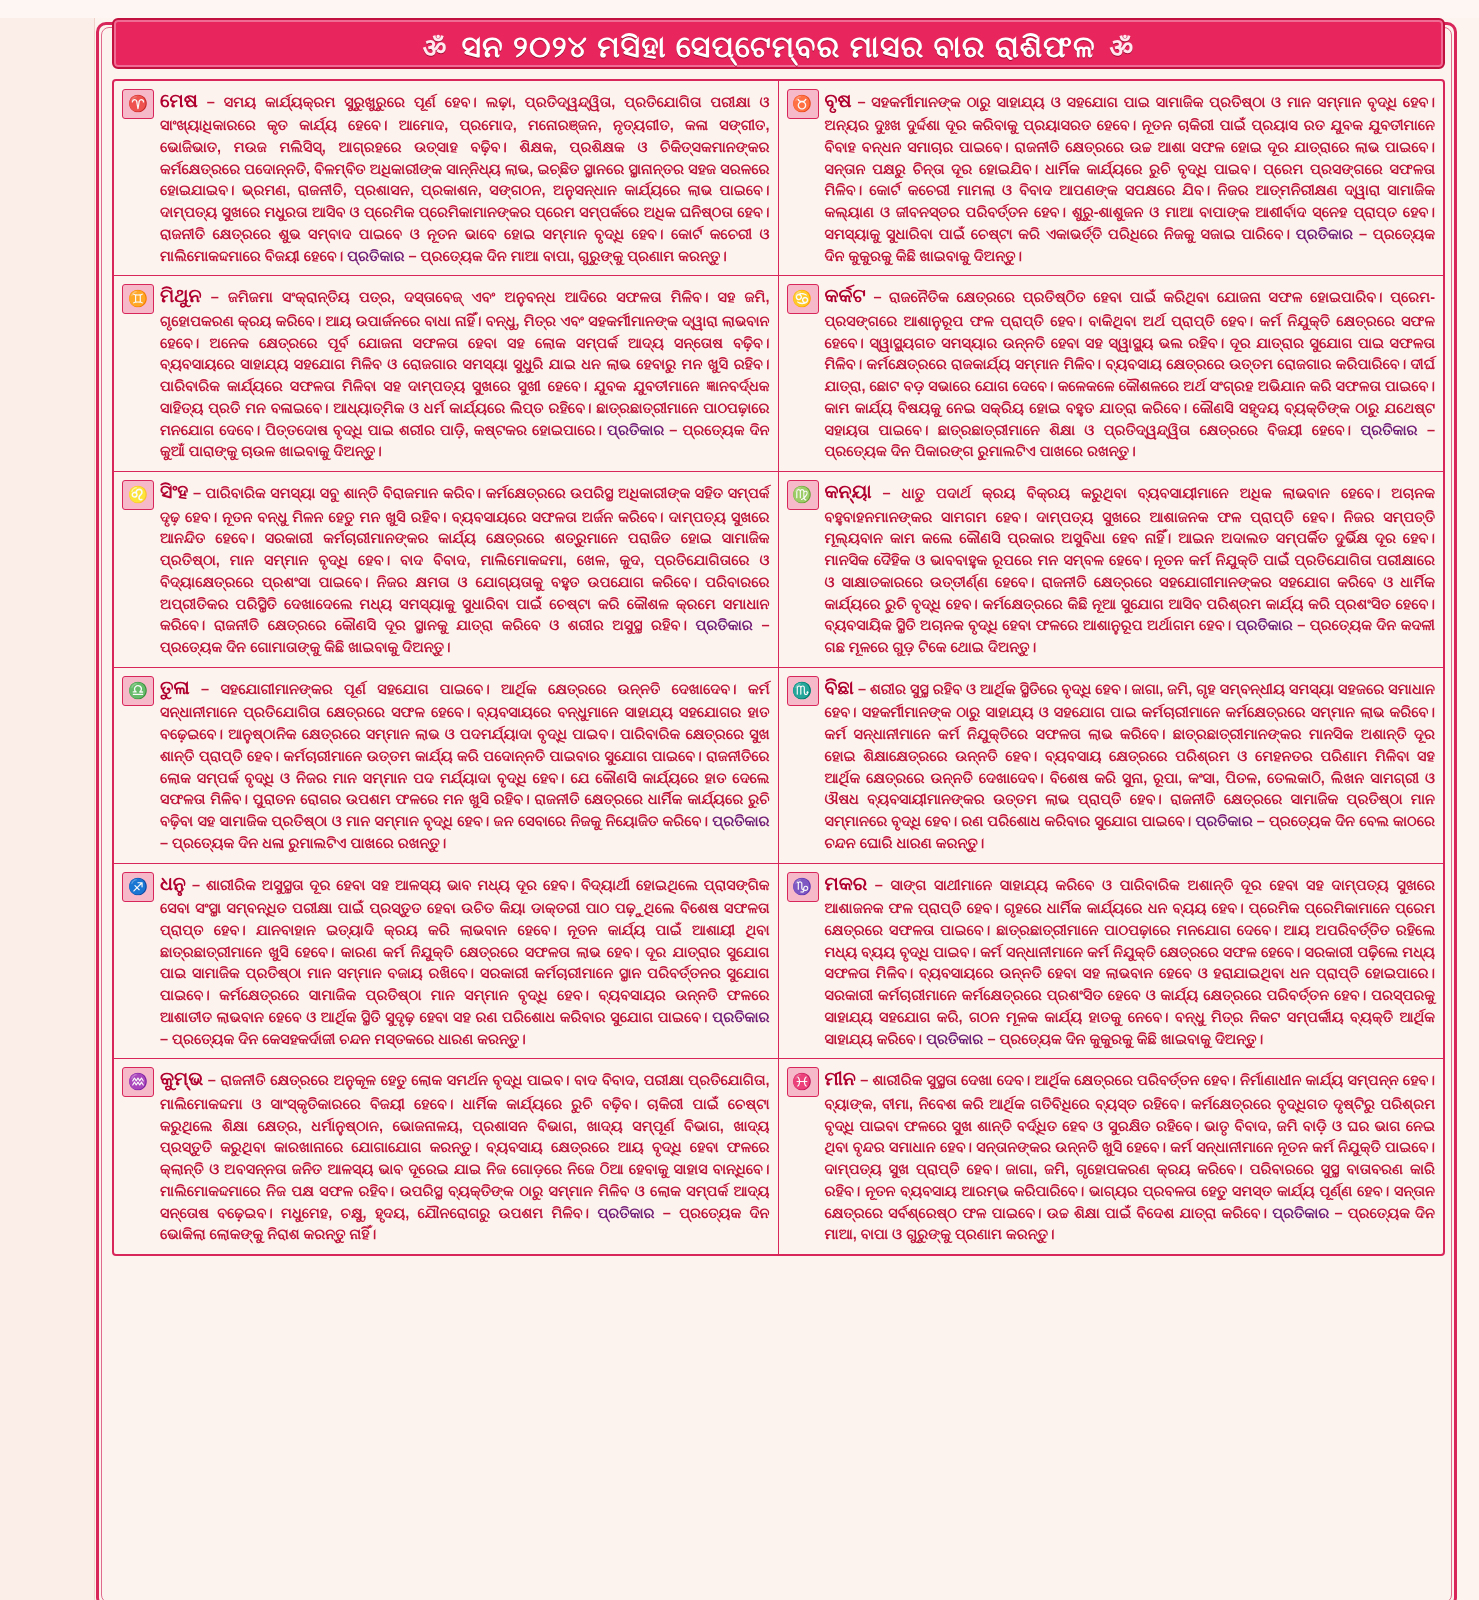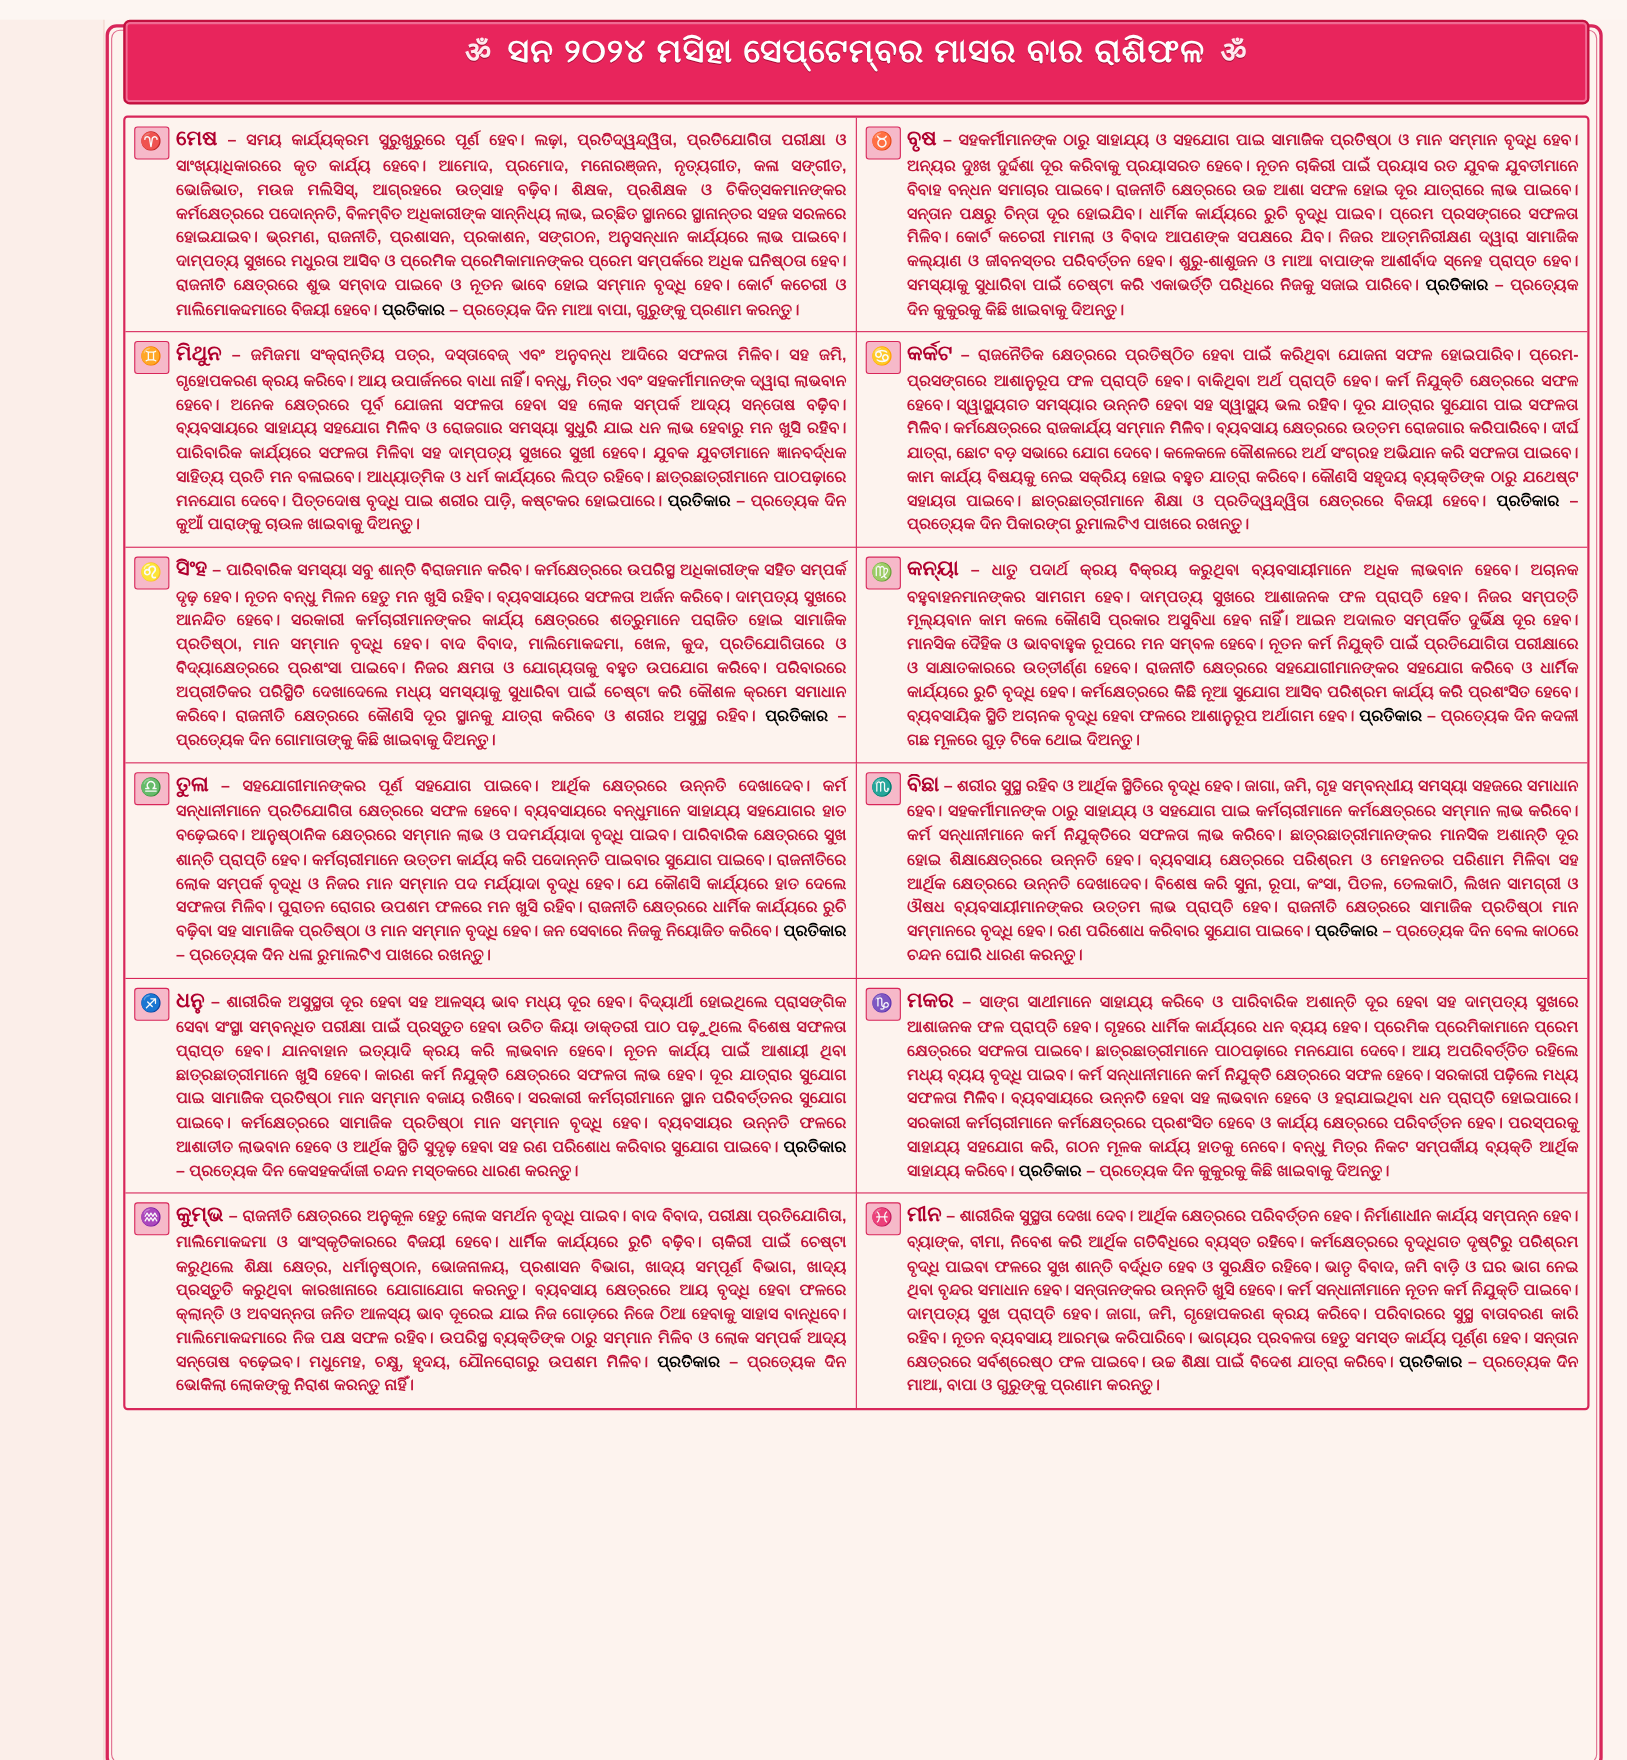--- a/index.html
+++ b/index.html
@@ -49,21 +49,21 @@
     position:relative;
     margin:18px 34px 12px 112px;
   }
   
   .banner{
     background:#e8255c;
     border:2px solid #c2103f;
     border-radius:6px;
     color:#fff;
     text-align:center;
-    padding:10px 6px 28px 6px;
+    padding:10px 6px 2px 6px;
     margin-bottom:10px;
     position:relative;
     box-shadow:inset 0 0 0 2px #f06b93;
   }
   .banner .title{
     font-size:30px;
     font-weight:bold;
     letter-spacing:1px;
     line-height:1.15;
     text-shadow:0 1px 0 #9c0c32;
@@ -115,21 +115,21 @@
     line-height:1.5;
     text-align:justify;
     color:#c0153a;
     font-weight:600;
   }
   .sign-name{
     font-weight:bold;
     font-size:19px;
     color:#b0002f;
   }
-  .remedy-label{font-weight:bold;color:#000000;}
+  .remedy-label{font-weight:bold;color:#701a75;}
   .side-margin{
     position:absolute;
     left:0;top:0;bottom:0;width:94px;
     background:#fbeee9;
     border-right:1px solid #f0d2cb;
   }
 </style>
 </head>
 <body>
 

